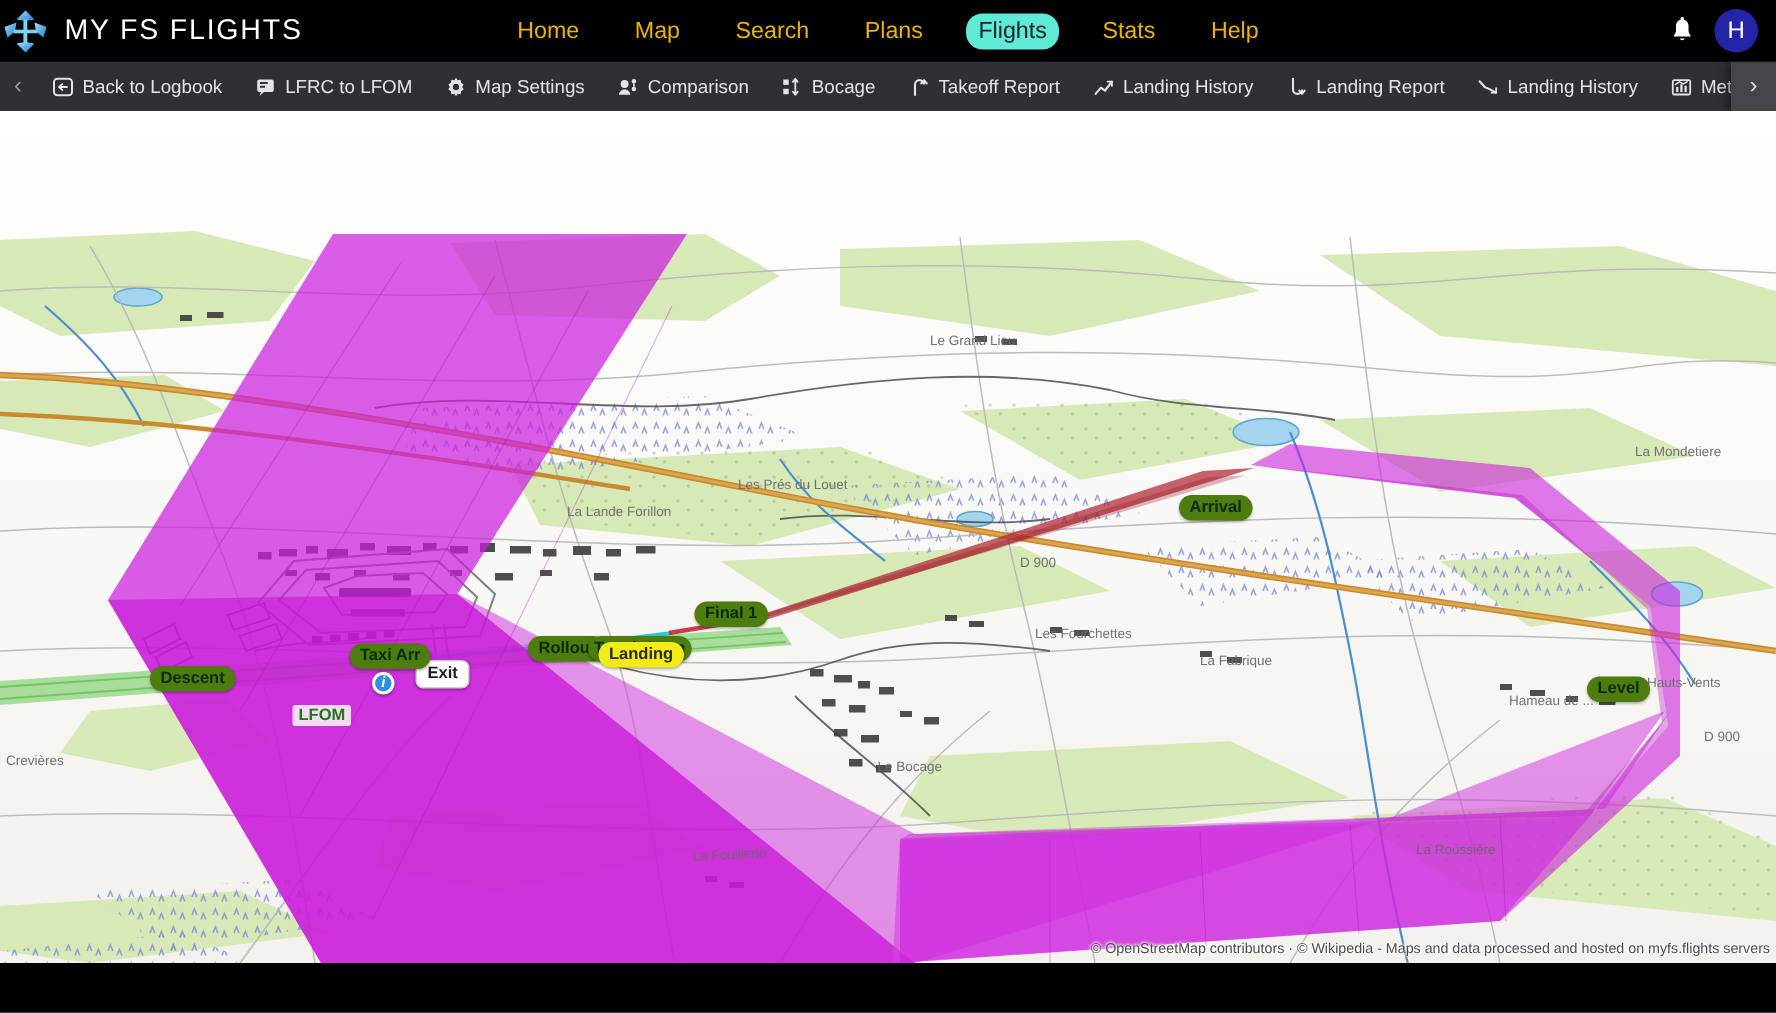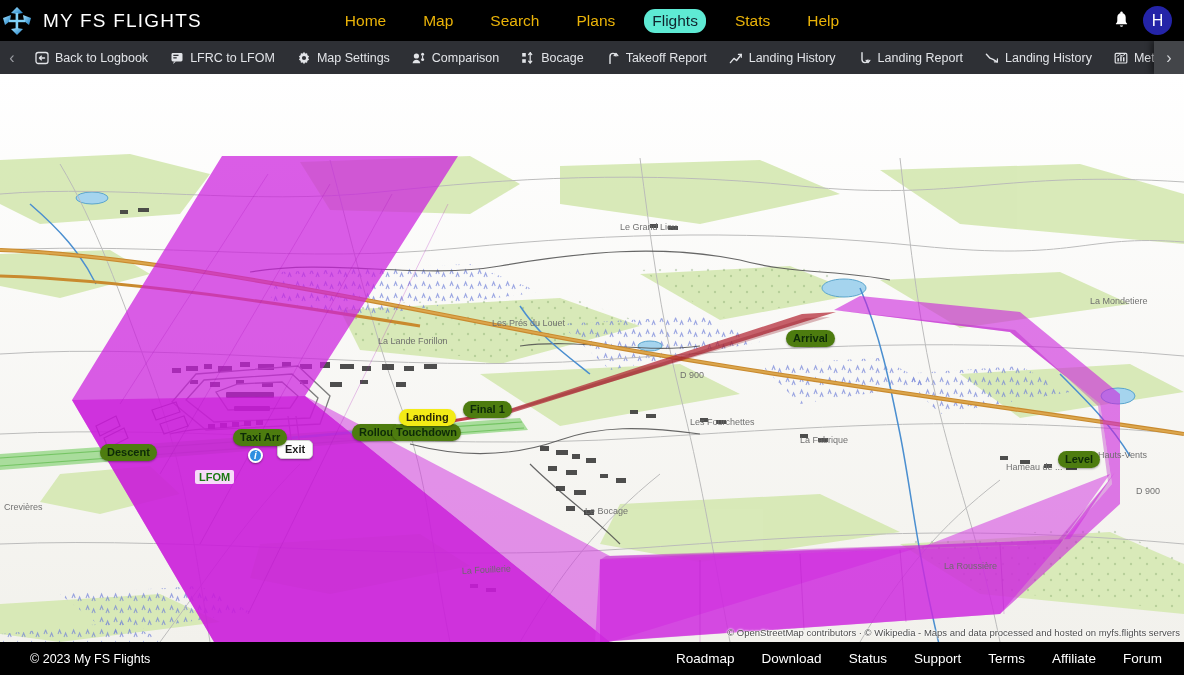--- a/index.html
+++ b/index.html
@@ -545,41 +545,29 @@
     <div class="mlabel green" style="left:786px; top:256px;">Arrival</div>
 
     <div class="mlabel green" style="left:1058px; top:377px;">Level</div>
 
     <div class="mlabel green" style="left:463px; top:327px;">Final 1</div>
 
     <div class="mlabel green" style="left:352px; top:350px; z-index:2;">Rollout</div>
 
     <div class="mlabel green" style="left:392px; top:350px; z-index:3; padding-left:4px; padding-right:4px;">Touchdown</div>
 
-    <div class="mlabel yellow" style="left:399px; top:335px; z-index:4;">Landing</div>
+    <div class="mlabel yellow" style="left:399px; top:354px; z-index:4;">Landing</div>
 
     <div class="mlabel white" style="left:277px; top:366px;">Exit</div>
 
     <div class="mlabel green" style="left:233px; top:355px;">Taxi Arr</div>
 
     <div class="mlabel green" style="left:100px; top:370px;">Descent</div>
 
     <div class="info-dot" style="left:248px; top:374px;">i</div>
 
     <div class="apt-code" style="left:195px; top:396px;">LFOM</div>
 
     <div class="attrib">© OpenStreetMap contributors · © Wikipedia - Maps and data processed and hosted on myfs.flights servers</div>
   </div>
 
-  <div class="footer">
-    <span class="copyright">© 2023 My FS Flights</span>
-    <div class="foot-links">
-      <a class="foot-link">Roadmap</a>
-      <a class="foot-link">Download</a>
-      <a class="foot-link">Status</a>
-      <a class="foot-link">Support</a>
-      <a class="foot-link">Terms</a>
-      <a class="foot-link">Affiliate</a>
-      <a class="foot-link">Forum</a>
-    </div>
-  </div>
 
 </div>
 
 </body></html>

